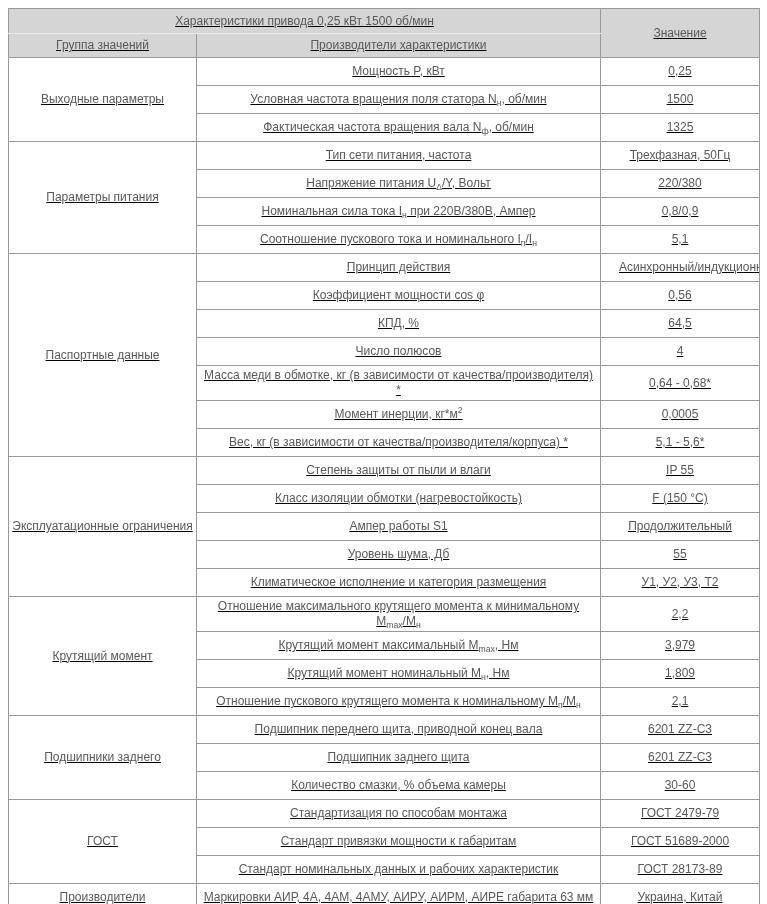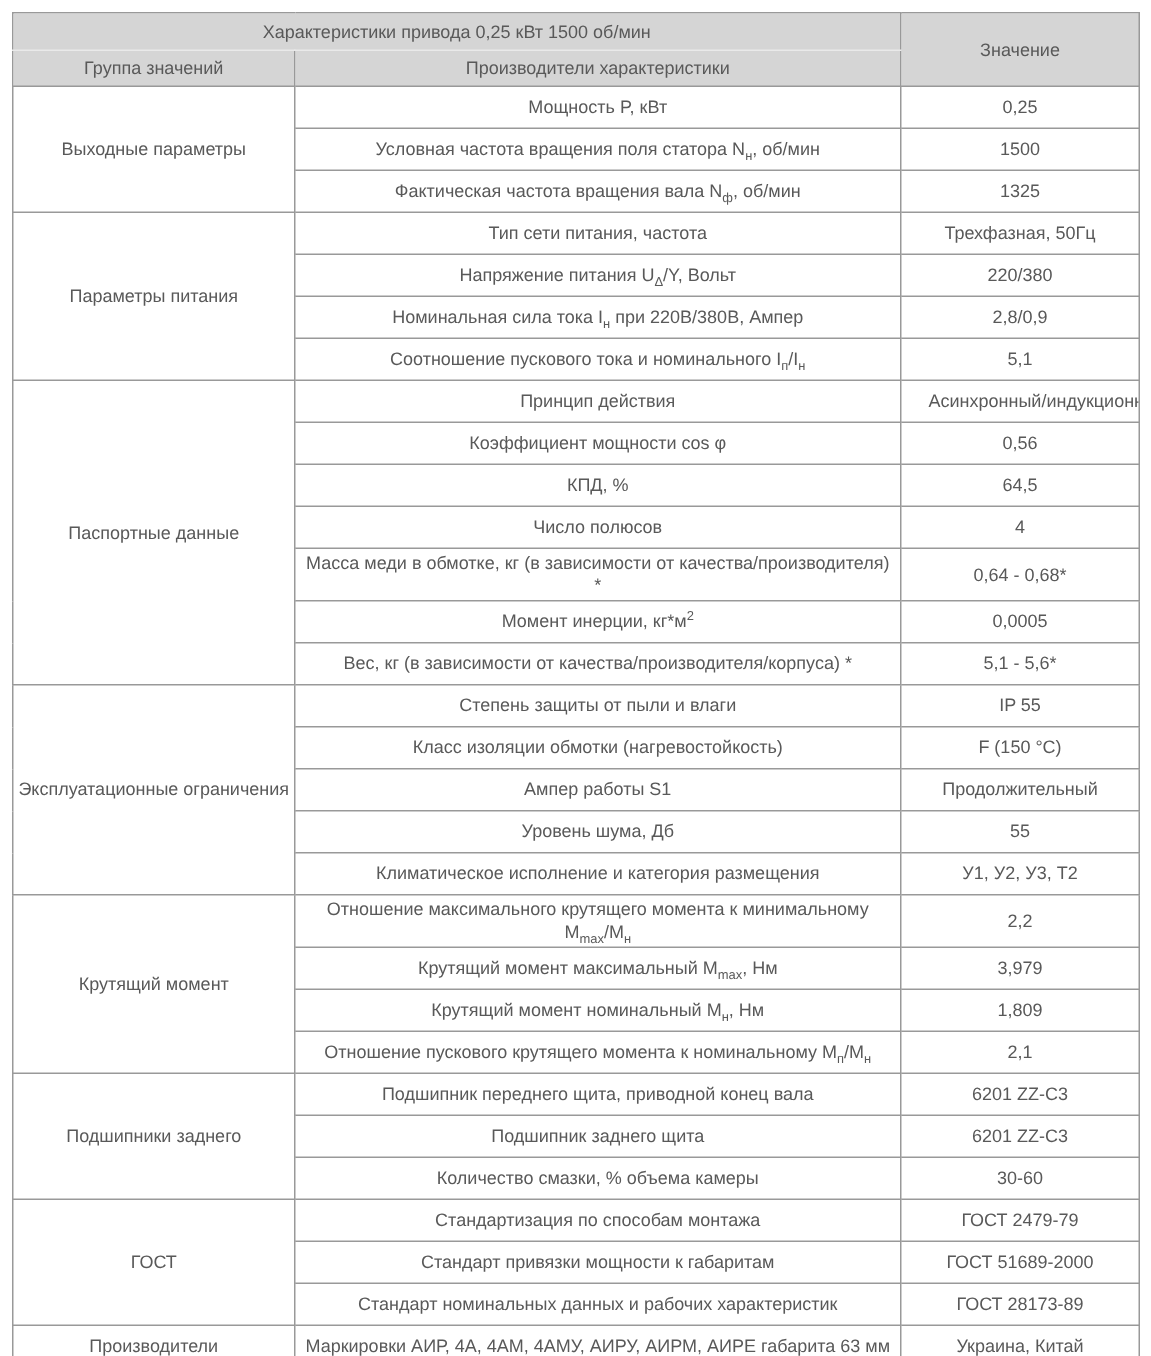--- a/index.html
+++ b/index.html
@@ -4,21 +4,21 @@
 <style>
   :root{
     --header-bg:#d5d5d5;
     --border:#999999;
     --text:#595959;
     --page-bg:#ffffff;
   }
   html,body{margin:0;padding:0;background:var(--page-bg);}
   .page{
     width:767px;height:904px;box-sizing:border-box;padding:8px;
-    font-family:"Liberation Sans",sans-serif;background:var(--page-bg);
+    font-family:"Liberation Sans",sans-serif;background:var(--page-bg);text-decoration:underline;
   }
   table.spec-table{
     border-collapse:collapse;table-layout:fixed;
     width:751px;height:888px;
   }
   col.c1{width:188px}
   col.c2{width:404px}
   col.c3{width:159px}
   th,td{
     border:1px solid var(--border);
@@ -75,21 +75,21 @@
           <td class="group" rowspan="4">Параметры питания</td>
           <td class="name">Тип сети питания, частота</td>
           <td class="value">Трехфазная, 50Гц</td>
         </tr>
         <tr>
           <td class="name">Напряжение питания U<sub>Δ</sub>/Y, Вольт</td>
           <td class="value">220/380</td>
         </tr>
         <tr>
           <td class="name">Номинальная сила тока I<sub>н</sub> при 220В/380В, Ампер</td>
-          <td class="value">2,8/0,9</td>
+          <td class="value">0,8/0,9</td>
         </tr>
         <tr>
           <td class="name">Соотношение пускового тока и номинального I<sub>п</sub>/I<sub>н</sub></td>
           <td class="value">5,1</td>
         </tr>
         <tr>
           <td class="group" rowspan="7">Паспортные данные</td>
           <td class="name">Принцип действия</td>
           <td class="value">Асинхронный/индукционный</td>
         </tr>

